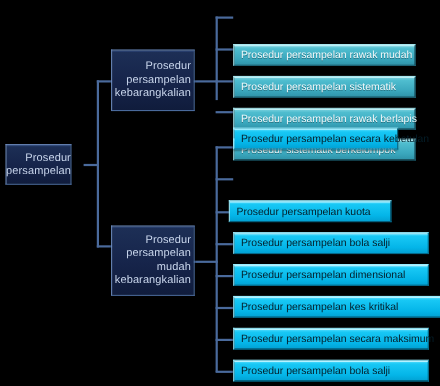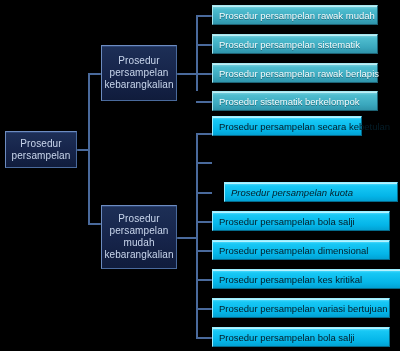--- a/index.html
+++ b/index.html
@@ -30,21 +30,21 @@
     box-sizing: border-box;
     background: linear-gradient(180deg, #1d2f56 0%, #16244a 55%, #101c3c 100%);
     border: 1px solid #4a6a9c;
     border-top-color: #6d8cc0;
     border-left-color: #6d8cc0;
     box-shadow: inset 0 1px 0 #2b4374, 0 1px 1px #000;
     color: #c9d6ec;
     display: flex;
     align-items: center;
     justify-content: center;
-    text-align: center;
+    text-align: right;
     font-size: 10px;
     line-height: 12px;
     letter-spacing: .1px;
   }
   .node-dark .txt { display: block; padding: 0 3px; }
 
   
   .leaf {
     position: absolute;
     box-sizing: border-box;
@@ -62,20 +62,21 @@
 
   
   .leaf.t1 {
     background: linear-gradient(180deg, #7fd4e0 0%, #4fbdcf 18%, #3aa7bd 70%, #2f94aa 100%);
     border-color: #1d6274;
     border-top-color: #a8e6ee;
     border-left-color: #a8e6ee;
     box-shadow: inset 0 1px 0 #bdeef5, 0 1px 2px rgba(0,0,0,.6);
     color: #f2fbfd;
     text-shadow: 0 1px 0 rgba(0,0,0,.35);
+    margin-top: 35px;
   }
   
   .leaf.t2 {
     background: linear-gradient(180deg, #5fe0ff 0%, #18c8f5 16%, #04b5e8 72%, #02a2d4 100%);
     border-color: #046b8c;
     border-top-color: #9aeeff;
     border-left-color: #9aeeff;
     box-shadow: inset 0 1px 0 #b5f2ff, 0 1px 2px rgba(0,0,0,.6);
     color: #041d28;
   }
@@ -101,21 +102,21 @@
   <div class="conn v" style="left:196px; top:133px; height:205px;"></div>
   <div class="conn h" style="left:196px; top:133px; width:16px;"></div>
   <div class="conn h" style="left:196px; top:162px; width:16px;"></div>
   <div class="conn h" style="left:196px; top:192px; width:16px;"></div>
   <div class="conn h" style="left:196px; top:221px; width:16px;"></div>
   <div class="conn h" style="left:196px; top:250px; width:16px;"></div>
   <div class="conn h" style="left:196px; top:279px; width:16px;"></div>
   <div class="conn h" style="left:196px; top:308px; width:16px;"></div>
   <div class="conn h" style="left:196px; top:337px; width:16px;"></div>
 
-  <div class="node-dark" style="left:5px; top:131px; width:72px; height:37px;">
+  <div class="node-dark" style="left:5px; top:131px; width:60px; height:37px;">
     <span class="txt">Prosedur persampelan</span>
   </div>
 
   <div class="node-dark" style="left:101px; top:45px; width:76px; height:56px;">
     <span class="txt">Prosedur persampelan kebarangkalian</span>
   </div>
 
   <div class="node-dark" style="left:101px; top:205px; width:76px; height:64px;">
     <span class="txt">Prosedur persampelan mudah kebarangkalian</span>
   </div>
@@ -129,32 +130,32 @@
   <div class="leaf t1" style="left:212px; top:63px; width:166px;">
     <span class="txt">Prosedur persampelan rawak berlapis</span>
   </div>
   <div class="leaf t1" style="left:212px; top:91px; width:166px;">
     <span class="txt">Prosedur sistematik berkelompok</span>
   </div>
 
   <div class="leaf t2" style="left:212px; top:116px; width:150px;align-items:center;">
     <span class="txt">Prosedur persampelan secara kebetulan</span>
   </div>
-  <div class="leaf t2" style="left:224px; top:182px; width:174px;font-style:italic;">
+  <div class="leaf t2" style="left:208px; top:182px; width:148px;">
     <span class="txt">Prosedur persampelan kuota</span>
   </div>
   <div class="leaf t2" style="left:212px; top:211px; width:178px;">
     <span class="txt">Prosedur persampelan bola salji</span>
   </div>
   <div class="leaf t2" style="left:212px; top:240px; width:178px;align-items:center;">
     <span class="txt">Prosedur persampelan dimensional</span>
   </div>
   <div class="leaf t2" style="left:212px; top:269px; width:212px;">
     <span class="txt">Prosedur persampelan kes kritikal</span>
   </div>
   <div class="leaf t2" style="left:212px; top:298px; width:178px;">
-    <span class="txt">Prosedur persampelan  variasi bertujuan</span>
+    <span class="txt">Prosedur persampelan  secara maksimum</span>
   </div>
   <div class="leaf t2" style="left:212px; top:327px; width:178px;">
     <span class="txt">Prosedur persampelan bola salji</span>
   </div>
 
 </div>
 
 </body></html>

